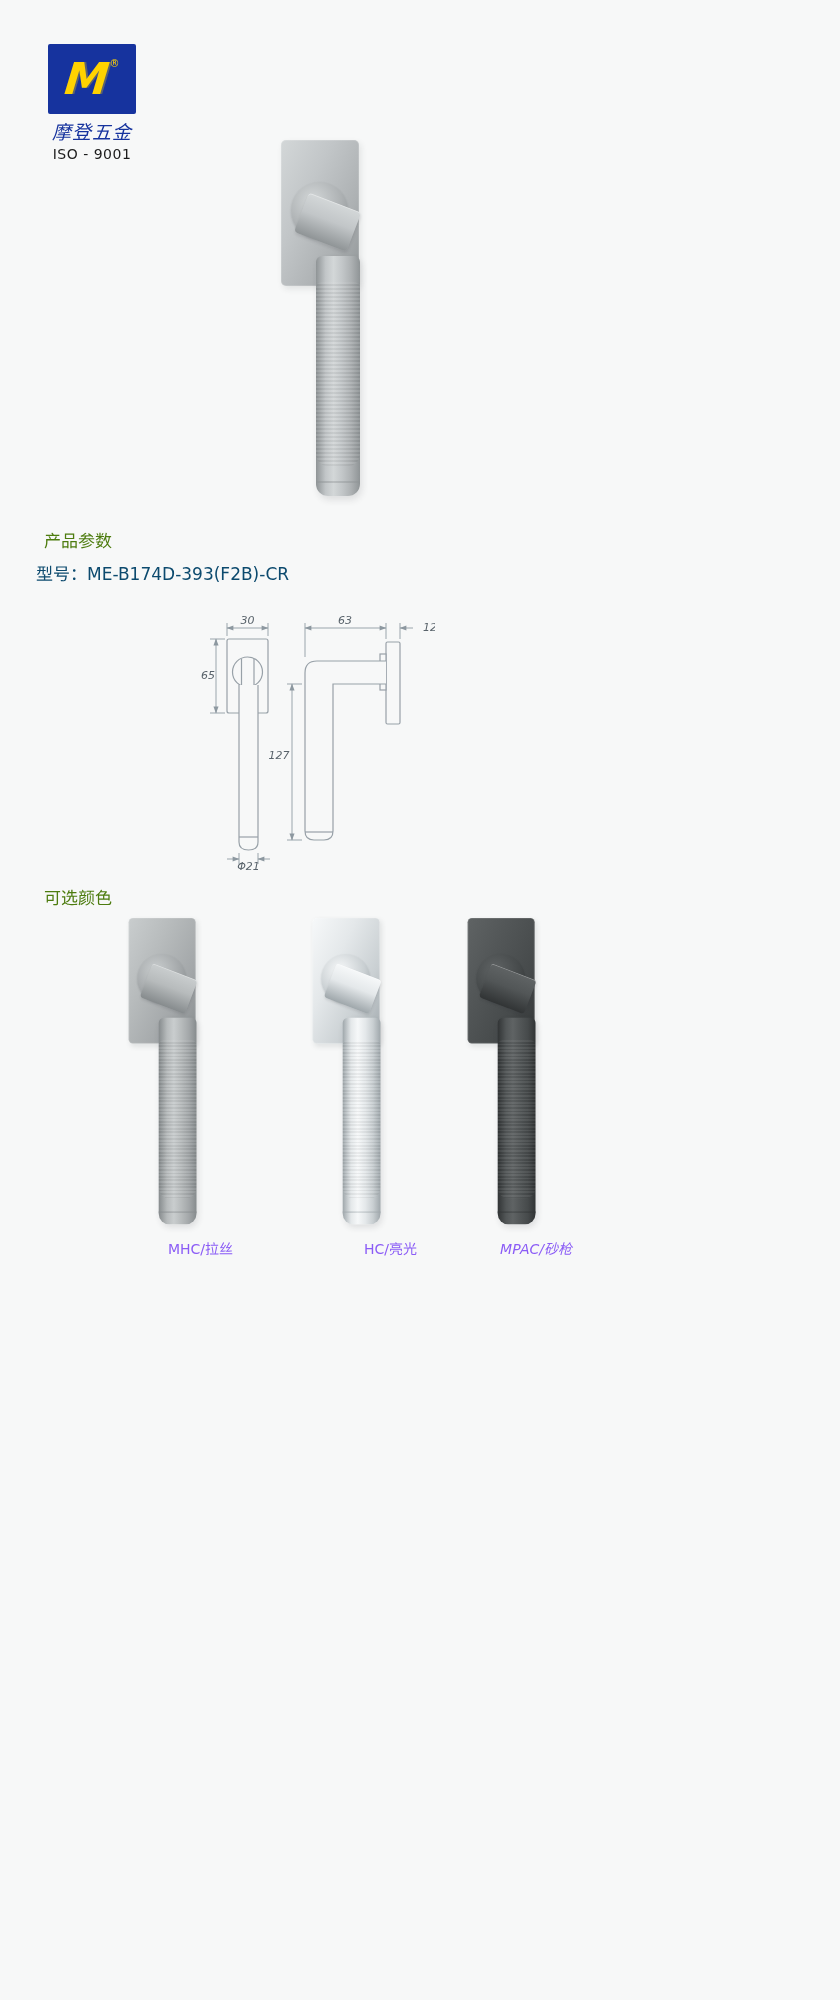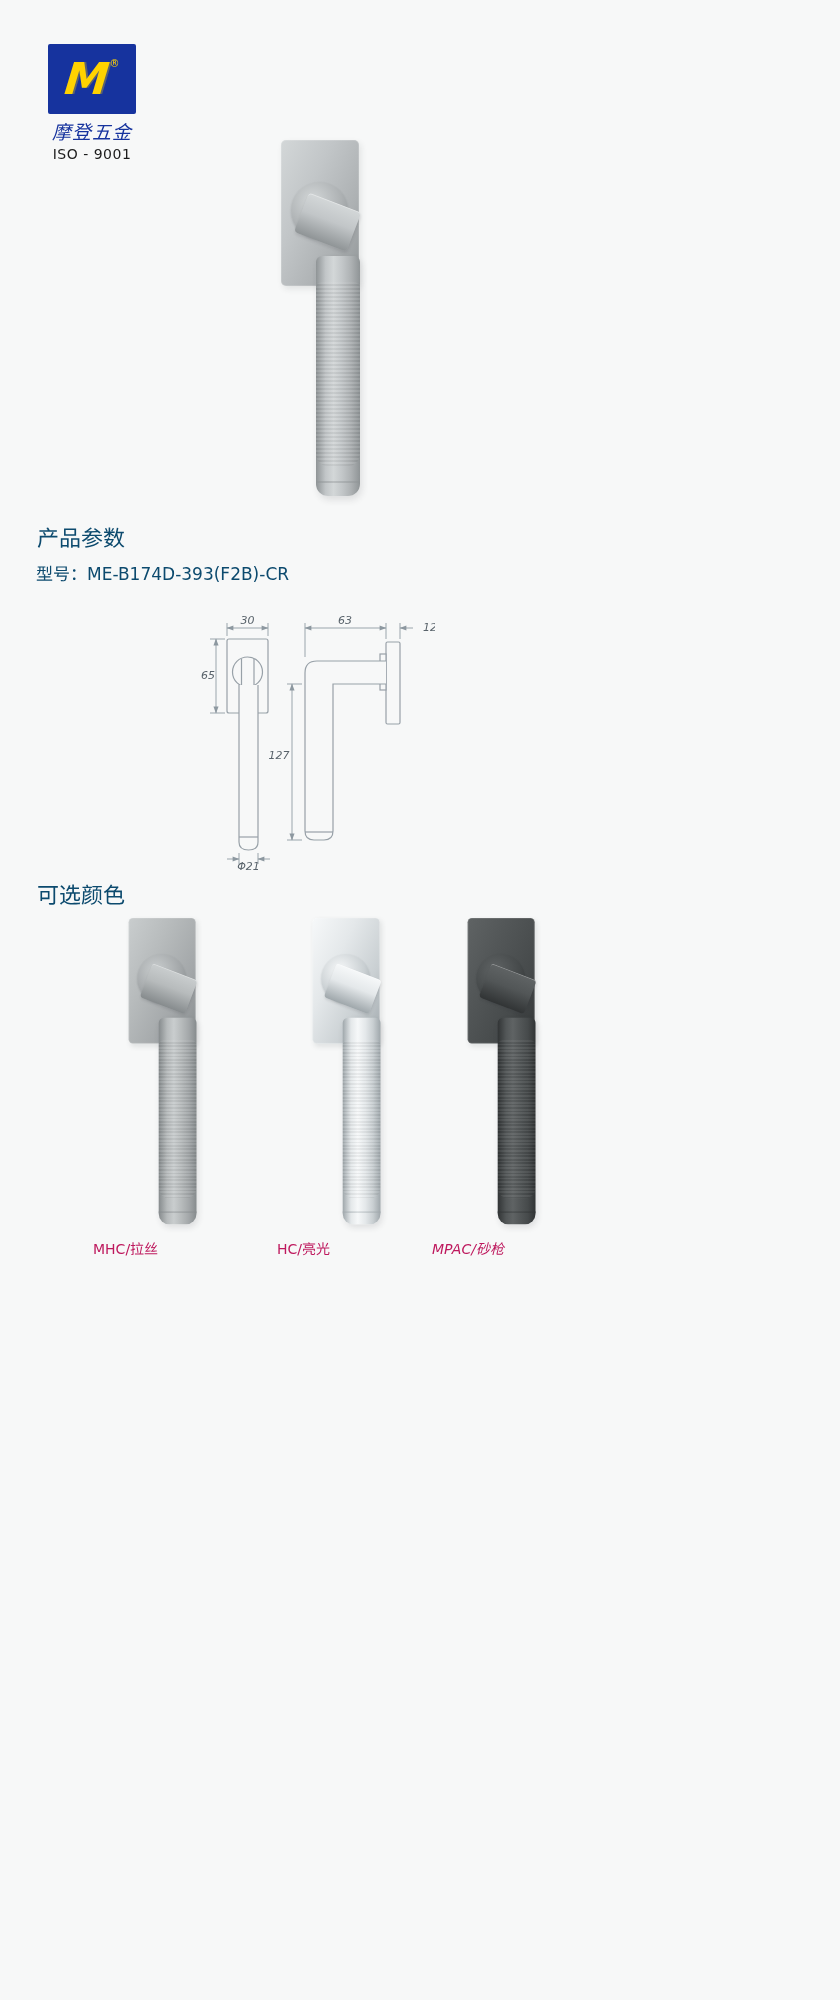--- a/index.html
+++ b/index.html
@@ -24,21 +24,21 @@
     text-shadow: 2px 0 0 rgba(255,210,0,.30);
   }
   .brand-reg { color: var(--accent, #ffd200); font-size: 10px; align-self: flex-start; margin: 14px 0 0 3px; }
   .brand-cn {
     margin-top: 3px; color: var(--bg, #16339e); font-size: 19px; font-weight: normal;
     font-style: italic; letter-spacing: 1px; white-space: nowrap;
   }
   .brand-iso { margin-top: 2px; color: #1c1c1c; font-size: 14px; letter-spacing: .5px; }
 
   
-  .section-title { position: absolute; left: 36px; margin: 1px; font-size: 22px; font-weight: 400; color: #0c4a6e; }
+  .section-title { position: absolute; left: 36px; margin: 8px; font-size: 17px; font-weight: 400; color: #4d7c0f; }
   .params-title { top: 519px; }
   .colors-title { top: 876px; font-family: Liberation Serif, serif; }
   .model-line { position: absolute; left: 36px; top: 560px; margin: 0; font-size: 17px; color: #0c4a6e; }
 
   
   .handle { position: relative; width: 80px; height: 358px; }
   .handle .plate {
     position: absolute; left: 0; top: 0; width: 78px; height: 146px; border-radius: 5px;
     background: linear-gradient(115deg, var(--c1) 0%, var(--c2) 35%, var(--c3) 70%, var(--c4) 100%);
     box-shadow: 2px 3px 6px rgba(40,45,50,.10), inset 0 0 0 1px rgba(255,255,255,.15);
@@ -79,22 +79,22 @@
   
   .variant-card { position: absolute; top: 918px; width: 140px; height: 340px; }
   .vc-0 { left: 93px; }
   .vc-1 { left: 277px; }
   .vc-2 { left: 432px; font-style: italic; }
   .variant-card .scale {
     width: 80px; height: 308px; margin: 0 auto;
     transform: scale(.86); transform-origin: top center;
   }
   .variant-card figcaption {
-    position: absolute; left: 0; right: 0; bottom: 0; text-align: left;
-    font-size: 14px; color: #be185d; white-space: nowrap;
+    position: absolute; left: 0; right: 0; bottom: 0; text-align: right;
+    font-size: 14px; color: #8b5cf6; white-space: nowrap;
   }
 </style>
 </head>
 <body>
 
 <div class="page">
 
   <div class="brand" style="--bg: #16339e; --accent: #ffd200;">
     <div class="brand-mark">
       <span class="brand-m">M</span>

